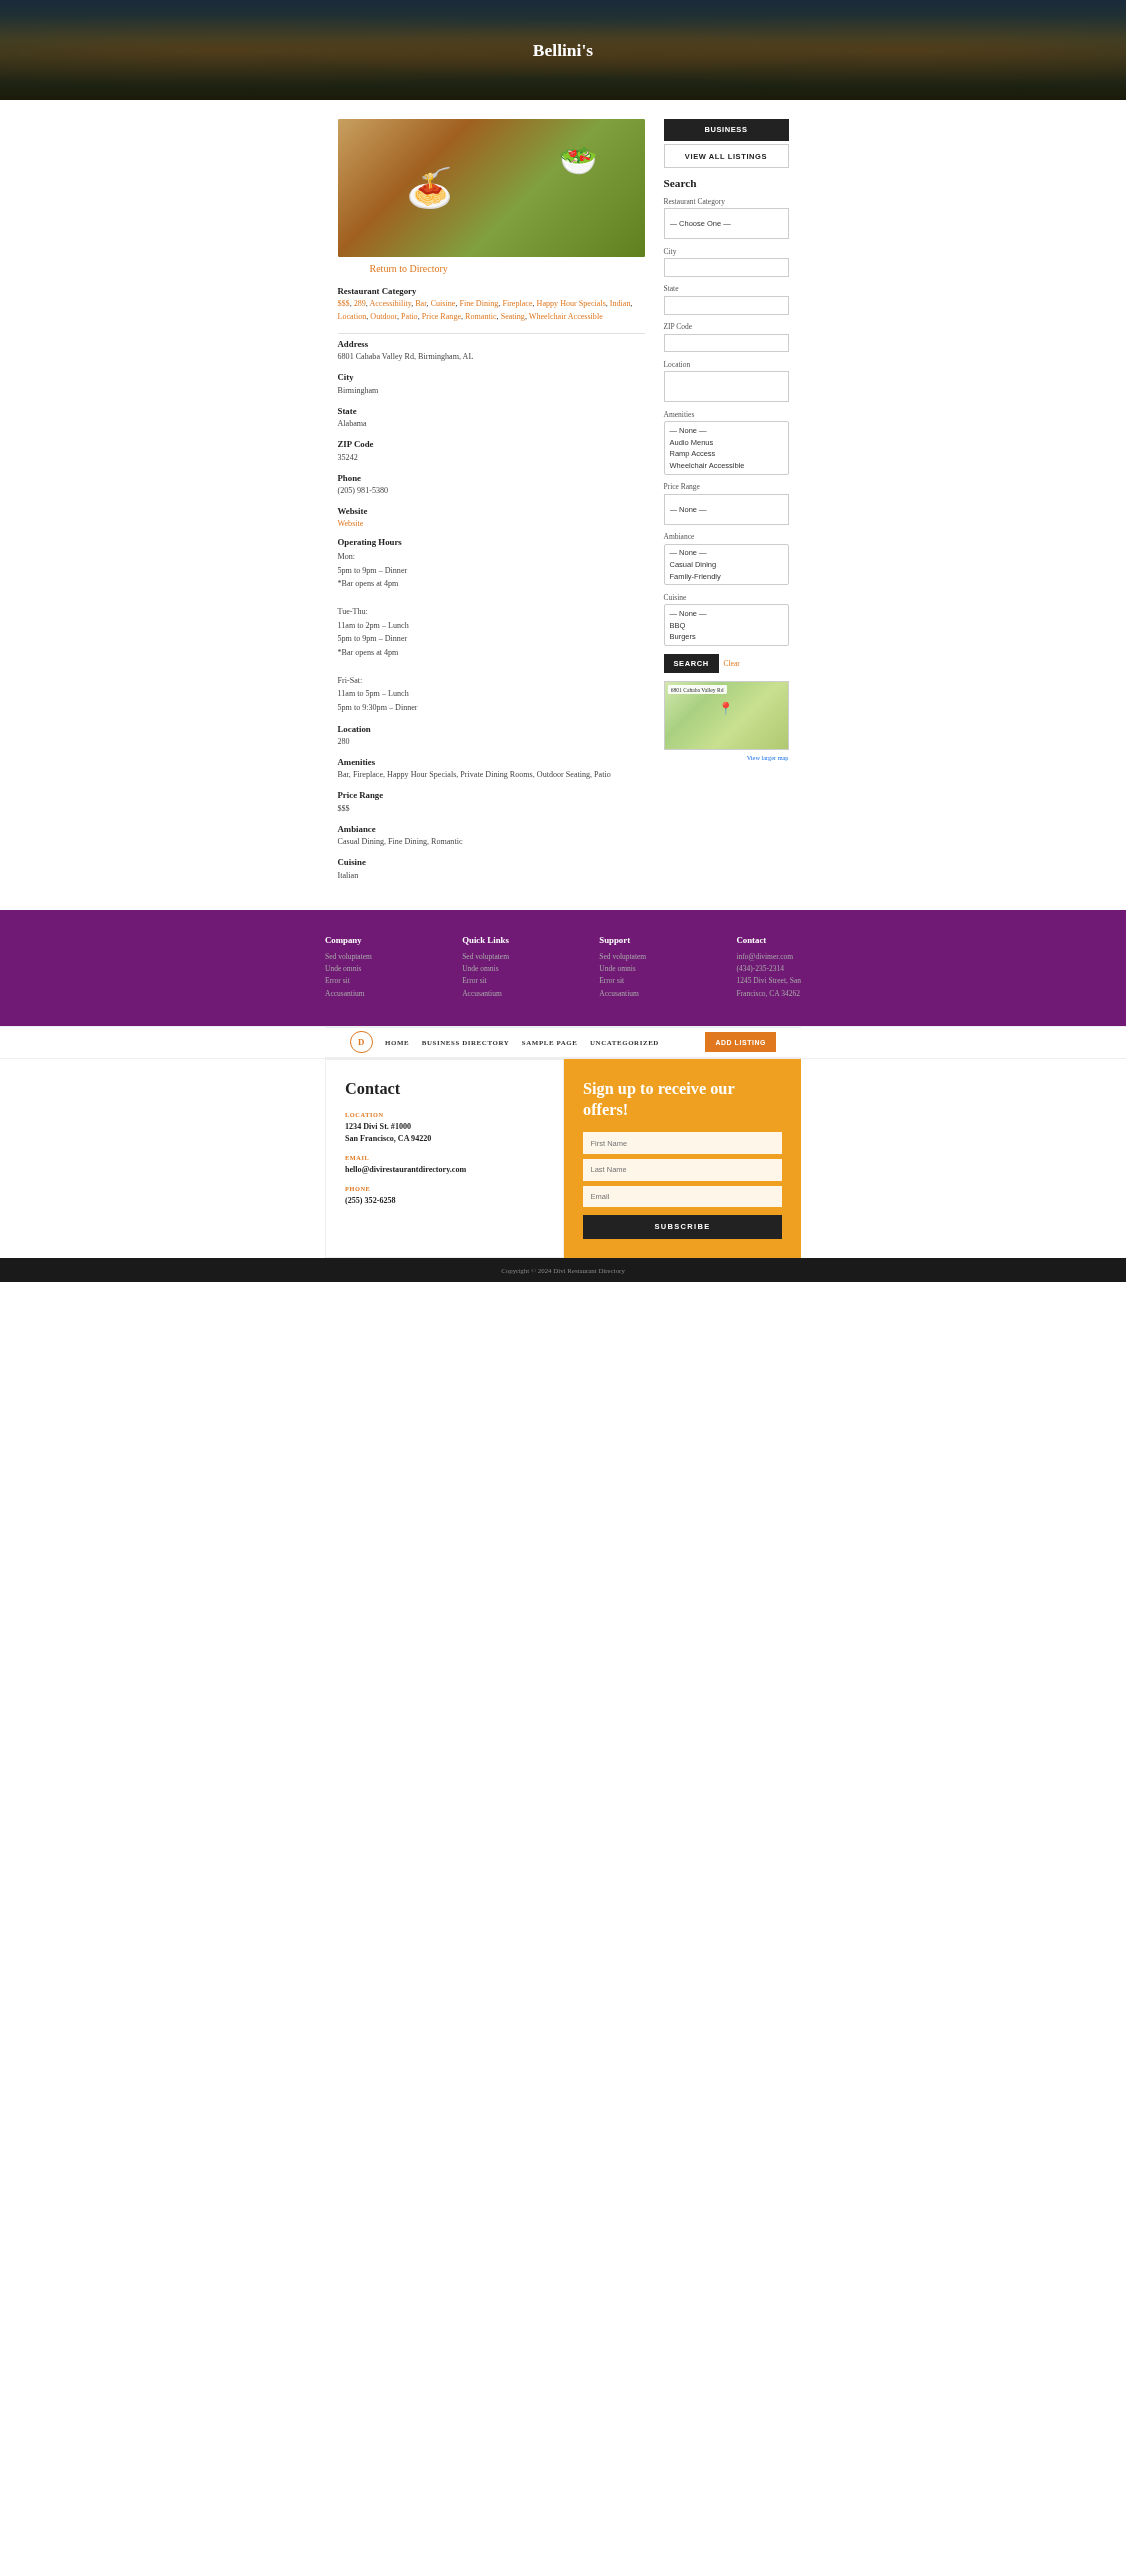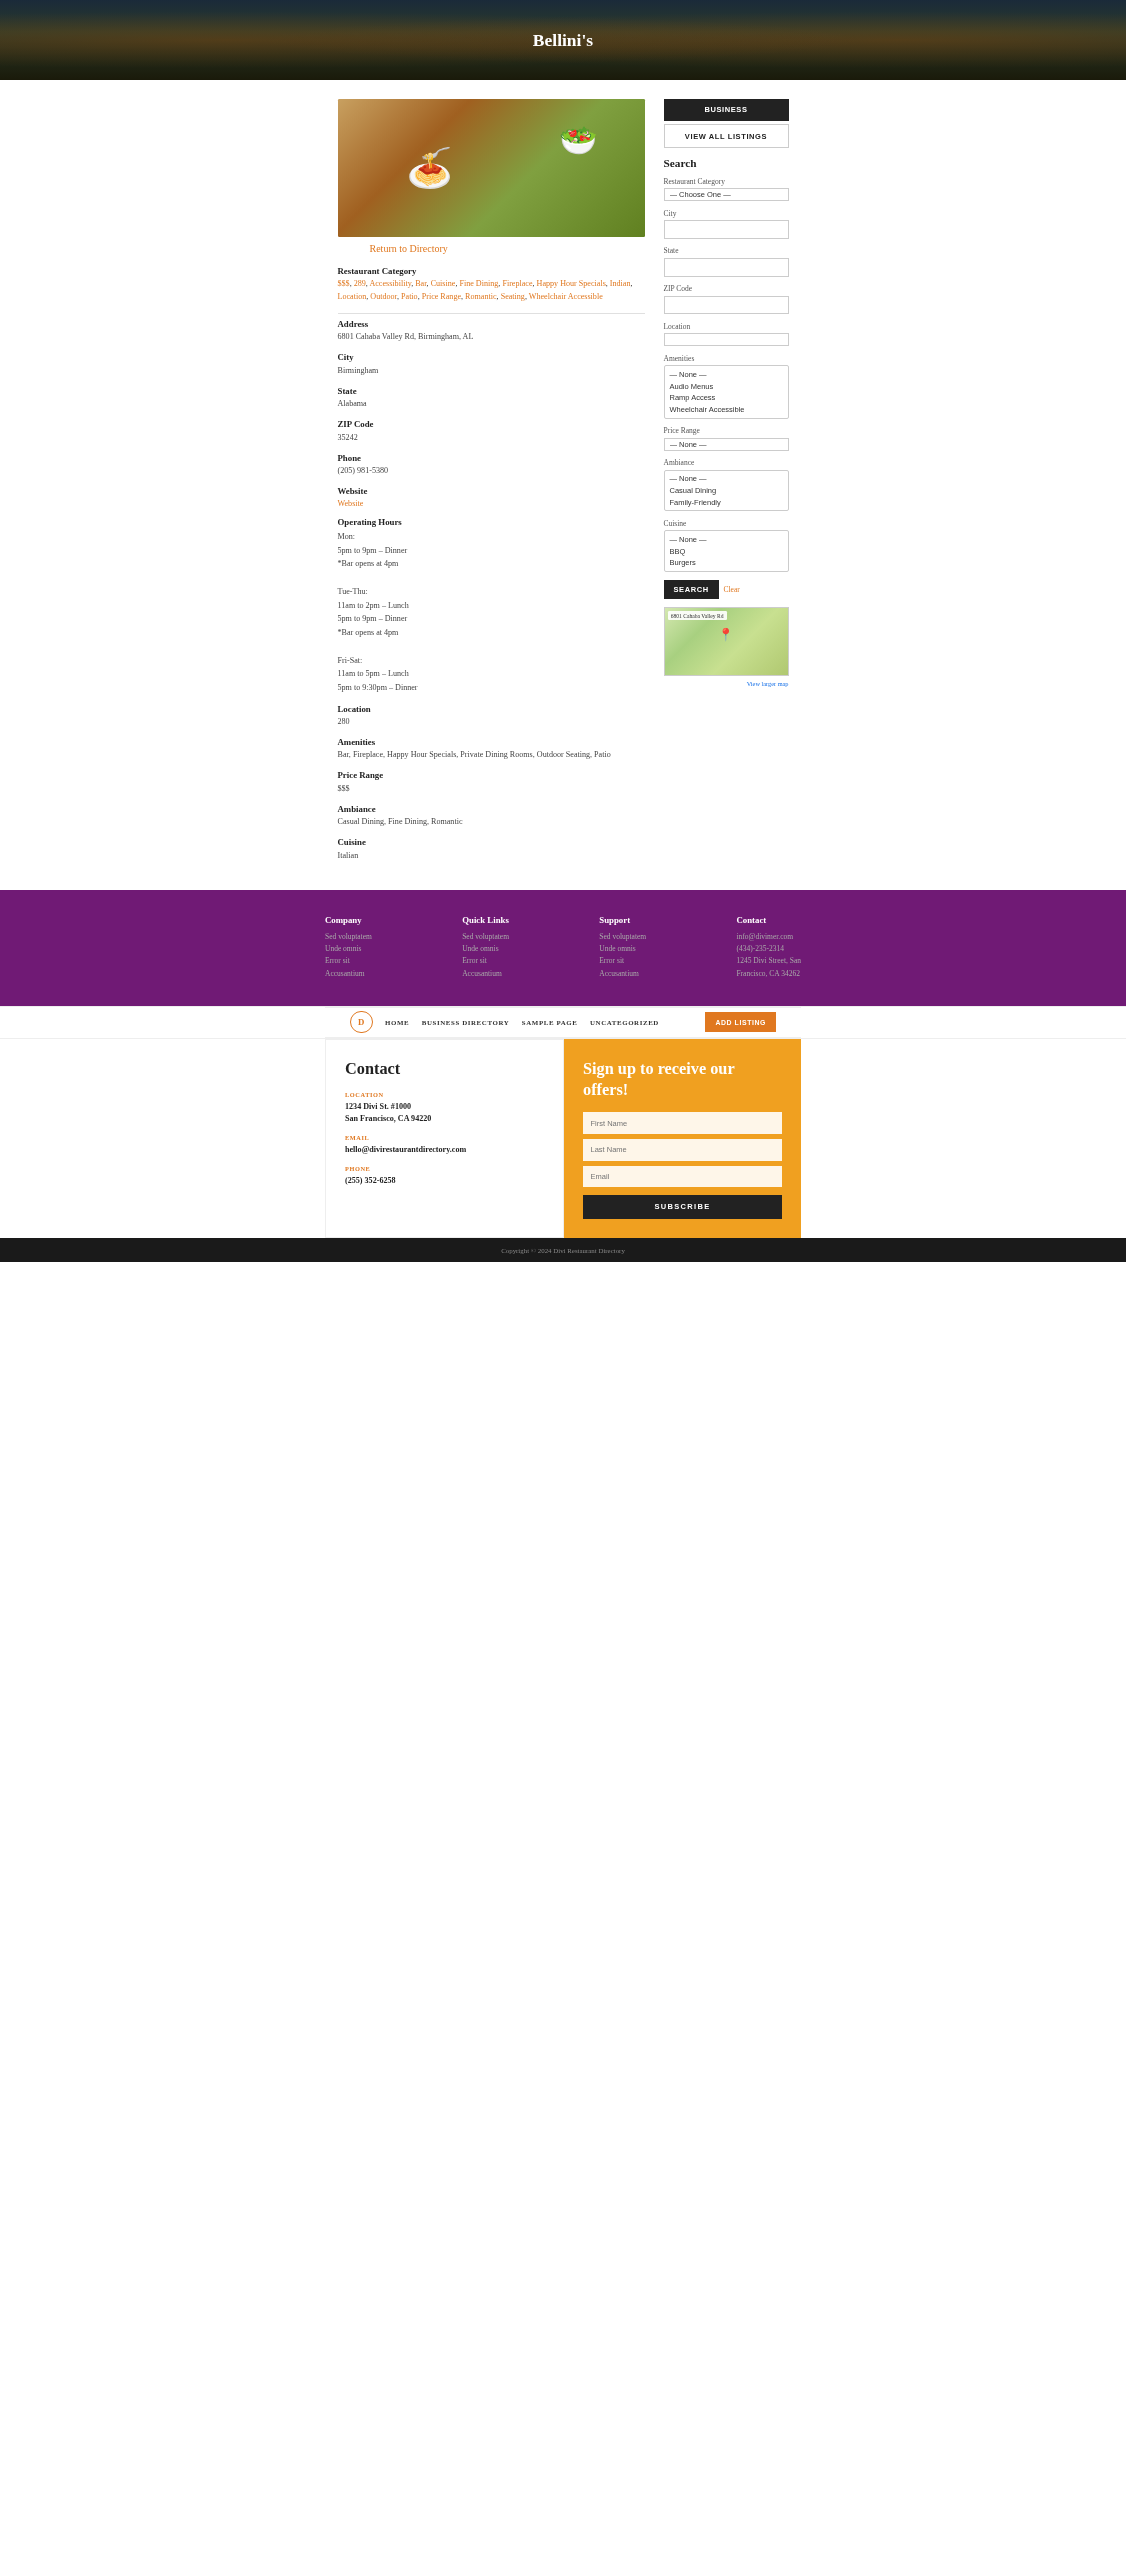--- a/index.html
+++ b/index.html
@@ -2,21 +2,21 @@
 <html style="font-size:10px"><head>
   <meta charset="utf-8">
   <style>
     * { box-sizing: border-box; margin: 0; padding: 0; }
     body { font-family: 'Georgia', serif; font-size: 8.8px; color: #333; background: #fff; }
 
     
     .hero {
       position: relative;
       width: 100%;
-      height: 80px;
+      height: 100px;
       background: linear-gradient(to bottom, #1a2a3a 0%, #2a3a2a 40%, #1a1a0a 100%);
       display: flex;
       align-items: center;
       justify-content: center;
       overflow: hidden;
     }
     .hero::before {
       content: '';
       position: absolute;
       inset: 0;
@@ -167,21 +167,21 @@
       width: 100%;
       padding: 3.8px 5px;
       border: 0.6px solid #ccc;
       background: #fff;
       font-size: 7.5px;
       color: #333;
     }
 
     .field-select {
       width: 100%;
-      padding: 1px 5px;
+      padding: 10px 5px;
       border: 0.6px solid #ccc;
       background: #fff;
       font-size: 7.5px;
       color: #333;
       appearance: none;
     }
 
     .field-listbox {
       width: 100%;
       border: 0.6px solid #ccc;

